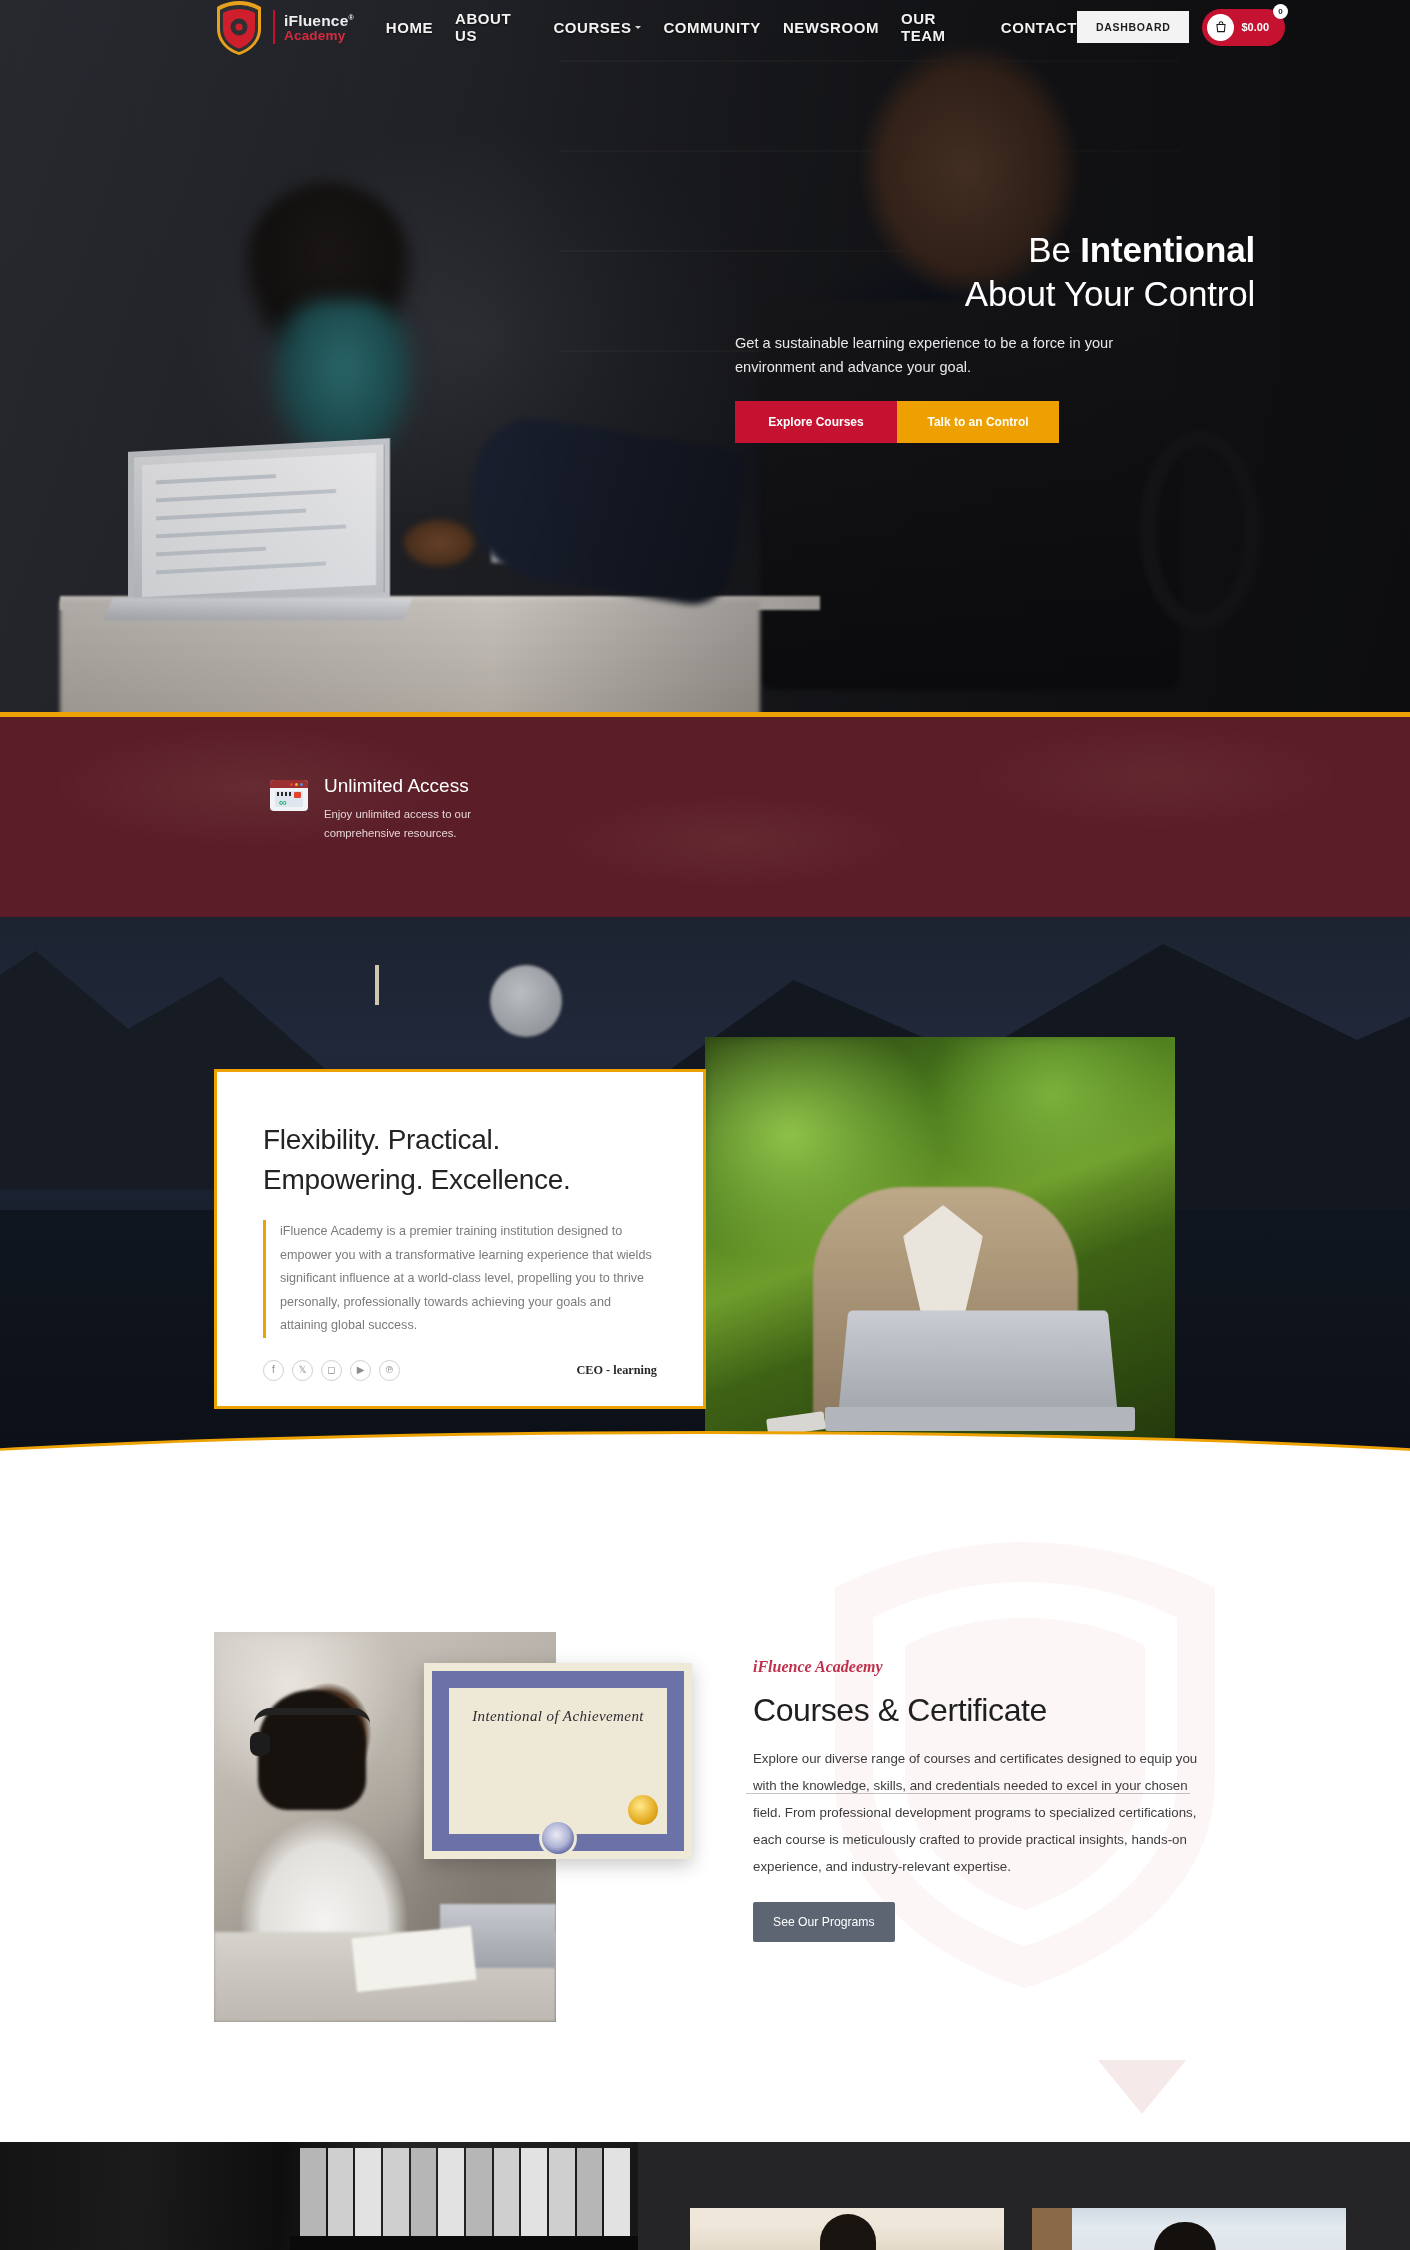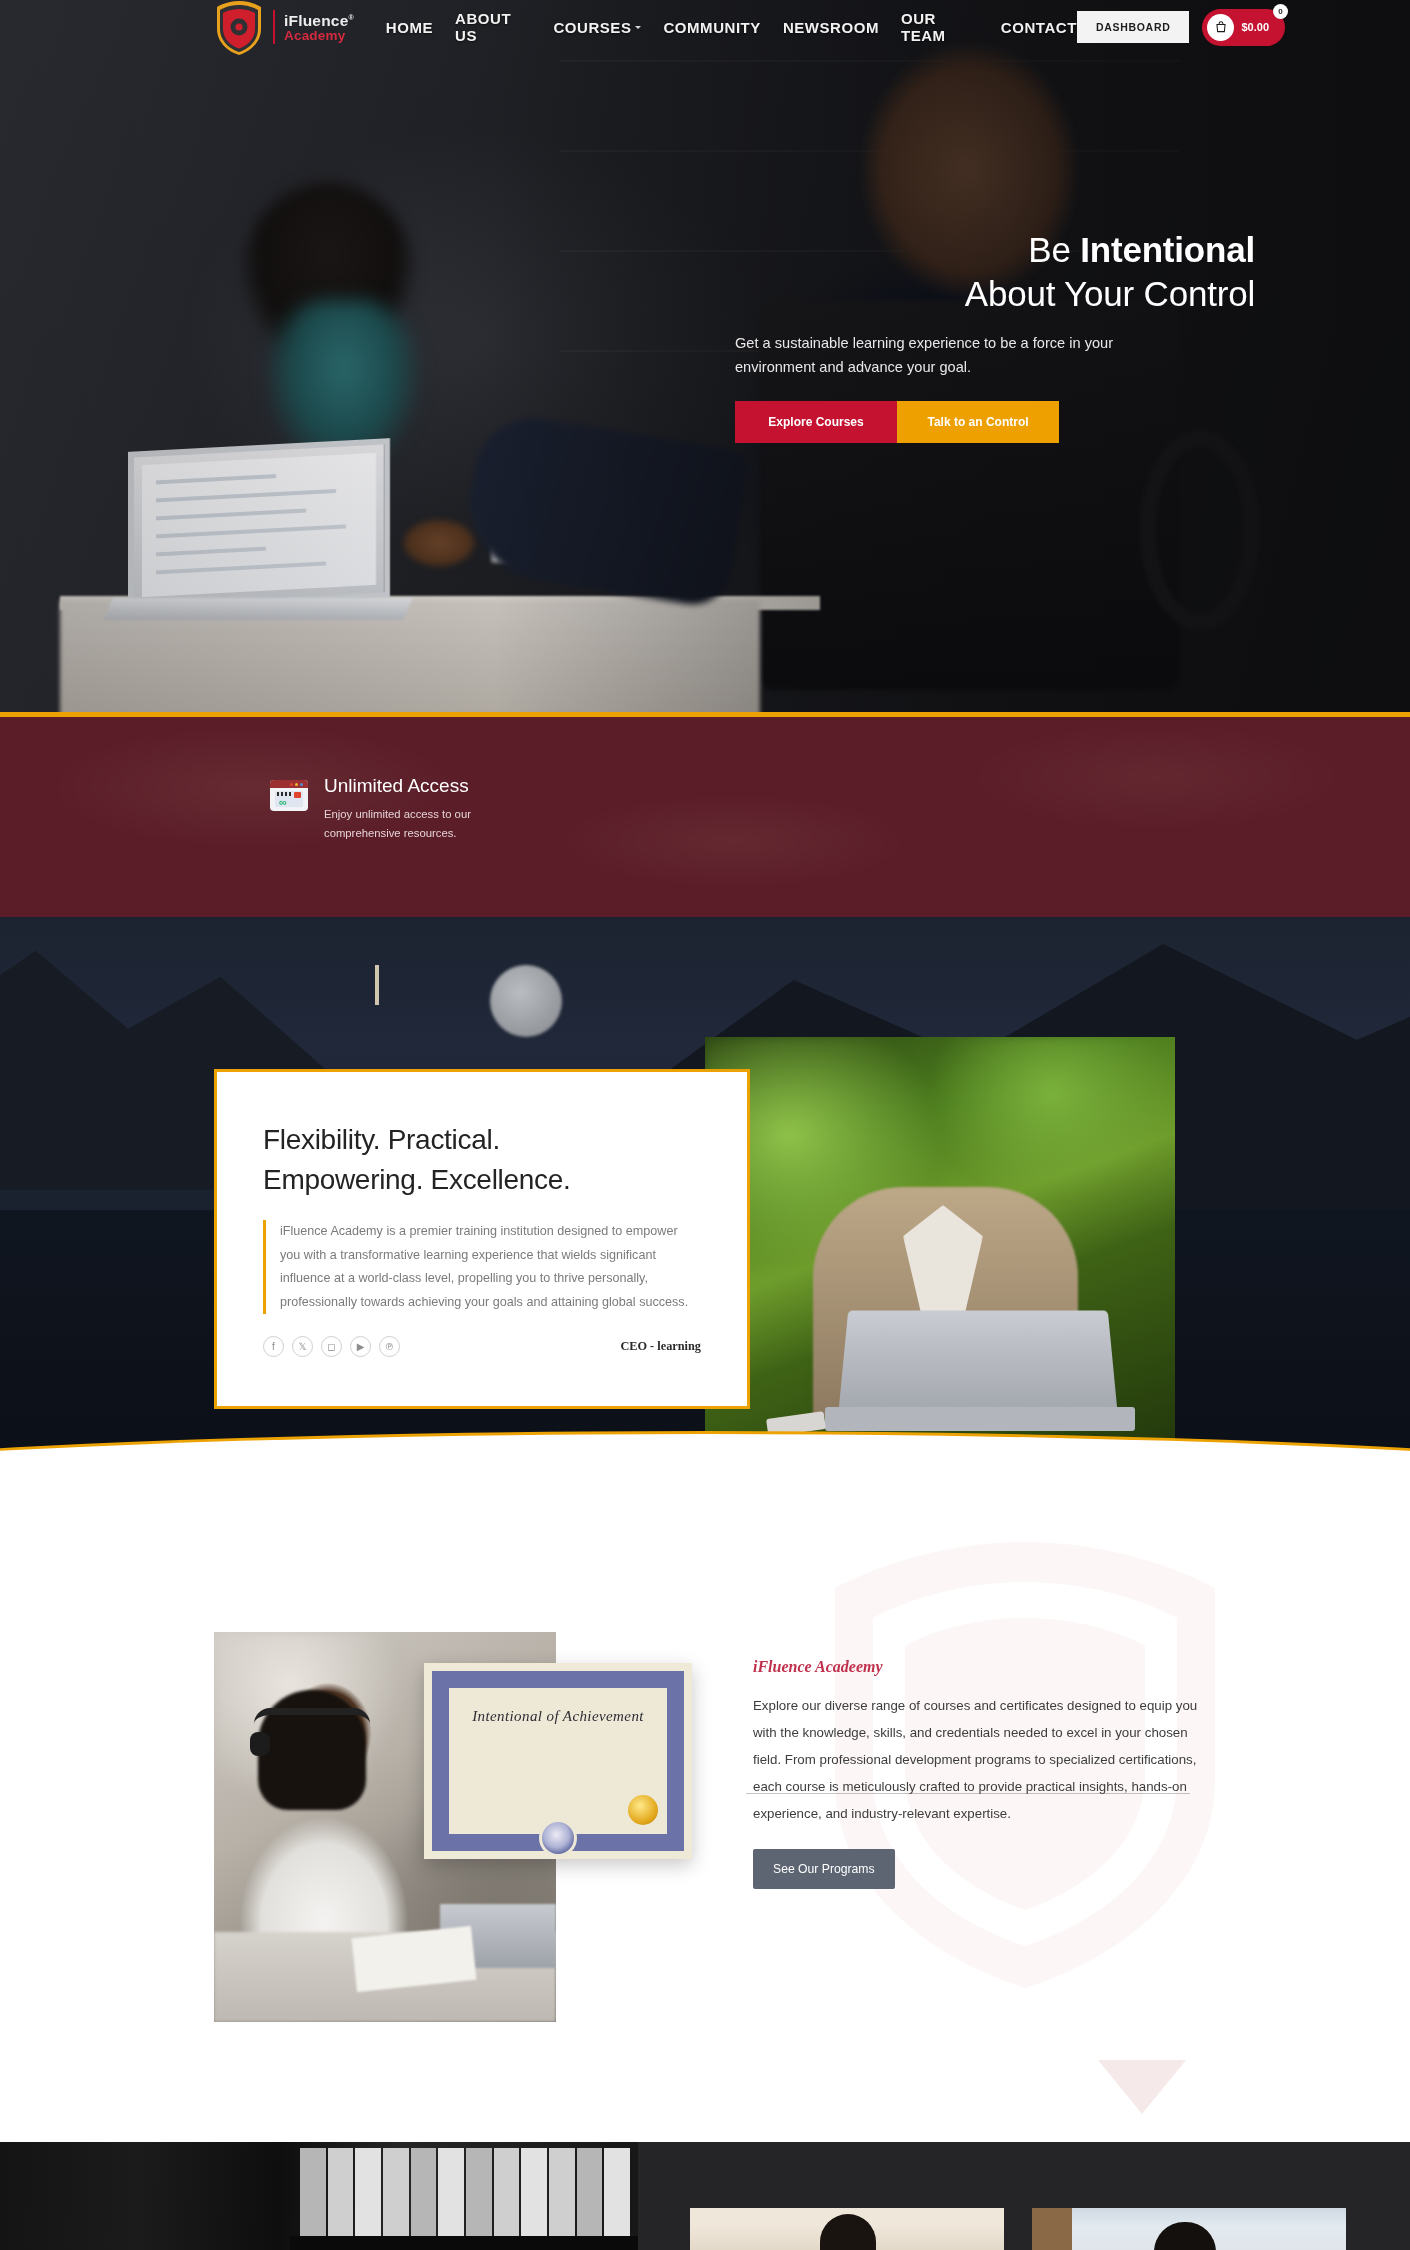--- a/index.html
+++ b/index.html
@@ -197,21 +197,21 @@
           clip-path:polygon(0 100%,6% 54%,22% 20%,42% 46%,64% 8%,86% 40%,100% 22%,100% 100%); filter:blur(1px);}
   .mtn3 { left:250px; top:1045px; width:700px; height:200px; background:#11141c;
           clip-path:polygon(0 100%,10% 50%,28% 72%,48% 32%,70% 66%,90% 40%,100% 62%,100% 100%); filter:blur(1px);}
   .lake { position:absolute; left:0; top:1210px; width:1410px; height:300px;
           background:linear-gradient(#101620,#0b0e15); z-index:4; }
   .lake::after{content:"";position:absolute;left:430px;top:10px;width:180px;height:160px;
           background:radial-gradient(ellipse at 50% 0,#2b2f36,rgba(18,22,28,0) 70%);opacity:.5;}
   .night-bar { position:absolute; left:375px; top:965px; width:4px; height:40px; background:#cfc6ae; z-index:6; }
 
   .about-card {
-    position:absolute; left:214px; top:1069px; width:536px; height:340px;
+    position:absolute; left:214px; top:1069px; width:492px; height:340px;
     background:#fff; border:3px solid #eda204; z-index:10; padding:48px 46px 0 46px;
   }
   .about-h { font-size:28px; font-weight:300; color:#232323; line-height:40px; letter-spacing:-.3px;}
   .about-body { display:flex; margin-top:20px; }
   .about-rule { width:3px; background:#eda204; flex:0 0 3px; margin-right:14px; }
   .about-p { color:#7b7b7b; font-size:12.6px; line-height:23.6px; width:420px;}
   .about-foot { display:flex; align-items:center; margin-top:22px; }
   .socials { display:flex; gap:8px; }
   .soc {
     width:21px;height:21px;border-radius:50%;border:1px solid #cfcfcf;
@@ -568,20 +568,21 @@
   <div class="cert-border"></div>
   <div class="cert-inner">
     <div class="cert-title">Intentional of Achievement</div>
   </div>
   <div class="cert-seal"></div>
   <div class="cert-medal"></div>
 </div>
 
 <div class="c-right">
   <div class="c-eyebrow">iFluence Acadeemy</div>
+  <h2 class="c-h2">Courses &amp; Certificate</h2>
   <p class="c-p">Explore our diverse range of courses and certificates designed to equip you with the knowledge, skills, and credentials needed to excel in your chosen field. From professional development programs to specialized certifications, each course is meticulously crafted to provide practical insights, hands-on experience, and industry-relevant expertise.</p>
   <button class="c-btn">See Our Programs</button>
 </div>
 <div class="smudge-artifact"></div>
 <div class="wm-tri"></div>
 
 <div class="bottom">
   <div class="b-shelf">
     <div class="b-books">
       <span class="b-book"></span>

